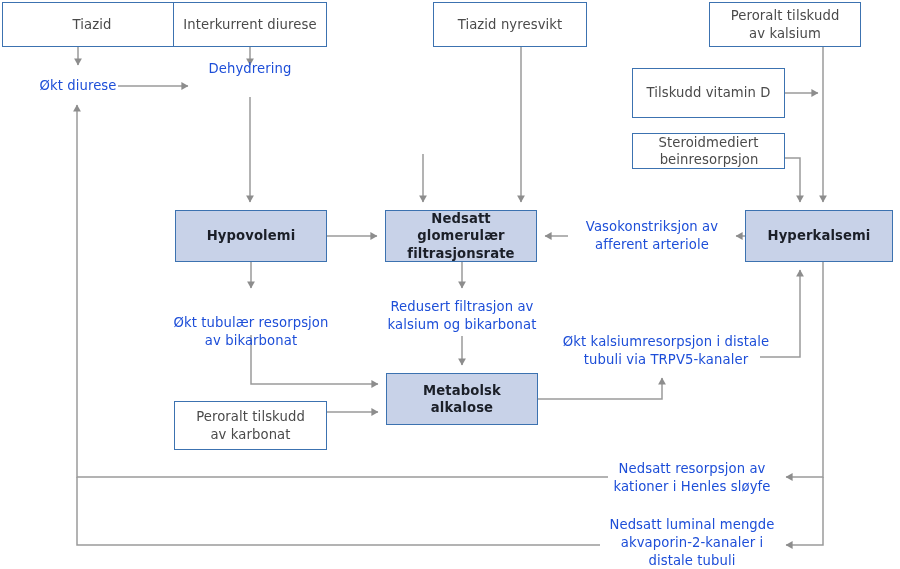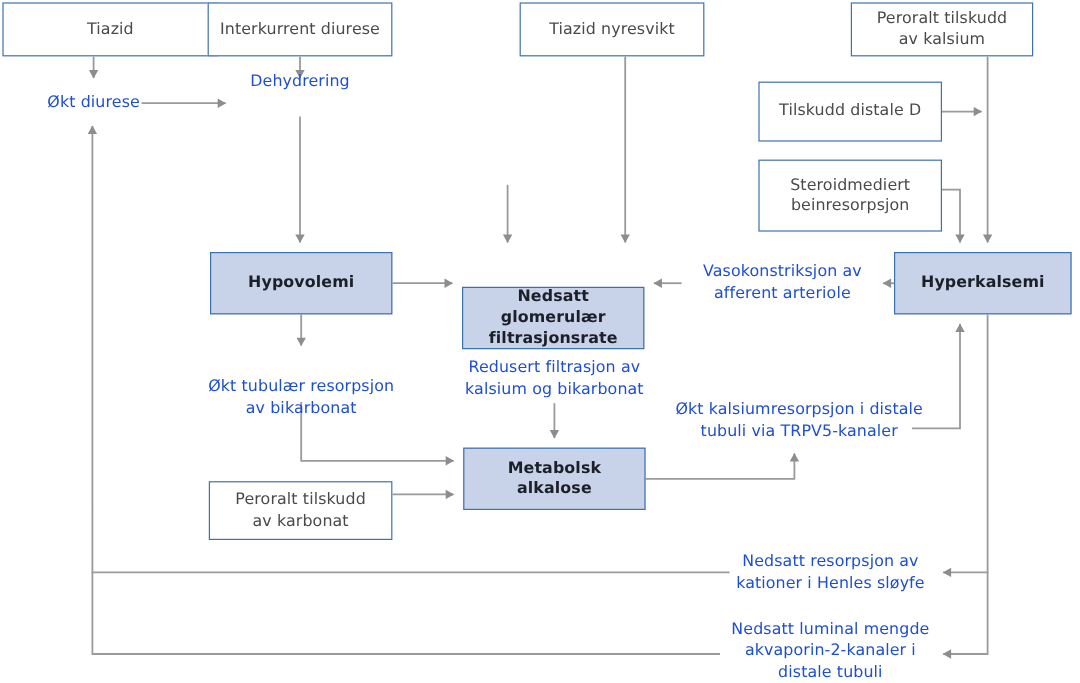--- a/index.html
+++ b/index.html
@@ -139,33 +139,33 @@
 
   <div class="node-box" style="left:433px; top:2px; width:154px; height:45px;">
     <span>Tiazid nyresvikt</span>
   </div>
 
   <div class="node-box" style="left:709px; top:2px; width:152px; height:45px;">
     <span>Peroralt tilskudd<br>av kalsium</span>
   </div>
 
   <div class="node-box" style="left:632px; top:68px; width:153px; height:50px;">
-    <span>Tilskudd distale D</span>
-  </div>
-
-
-  <div class="node-box" style="left:632px; top:133px; width:153px; height:60px;">
+    <span>Tilskudd vitamin D</span>
+  </div>
+
+
+  <div class="node-box" style="left:632px; top:133px; width:153px; height:36px;text-align:right;">
     <span>Steroidmediert<br>beinresorpsjon</span>
   </div>
 
   <div class="node-box filled" style="left:175px; top:210px; width:152px; height:52px;">
     <span>Hypovolemi</span>
   </div>
 
-  <div class="node-box filled" style="left:385px; top:210px; width:152px; height:52px;margin-top:29px;">
+  <div class="node-box filled" style="left:385px; top:210px; width:152px; height:52px;">
     <span>Nedsatt glomerulær<br>filtrasjonsrate</span>
   </div>
 
   <div class="node-box filled" style="left:745px; top:210px; width:148px; height:52px;">
     <span>Hyperkalsemi</span>
   </div>
 
   <div class="node-box filled" style="left:386px; top:373px; width:152px; height:52px;justify-content:flex-end;">
     <span>Metabolsk alkalose</span>
   </div>

